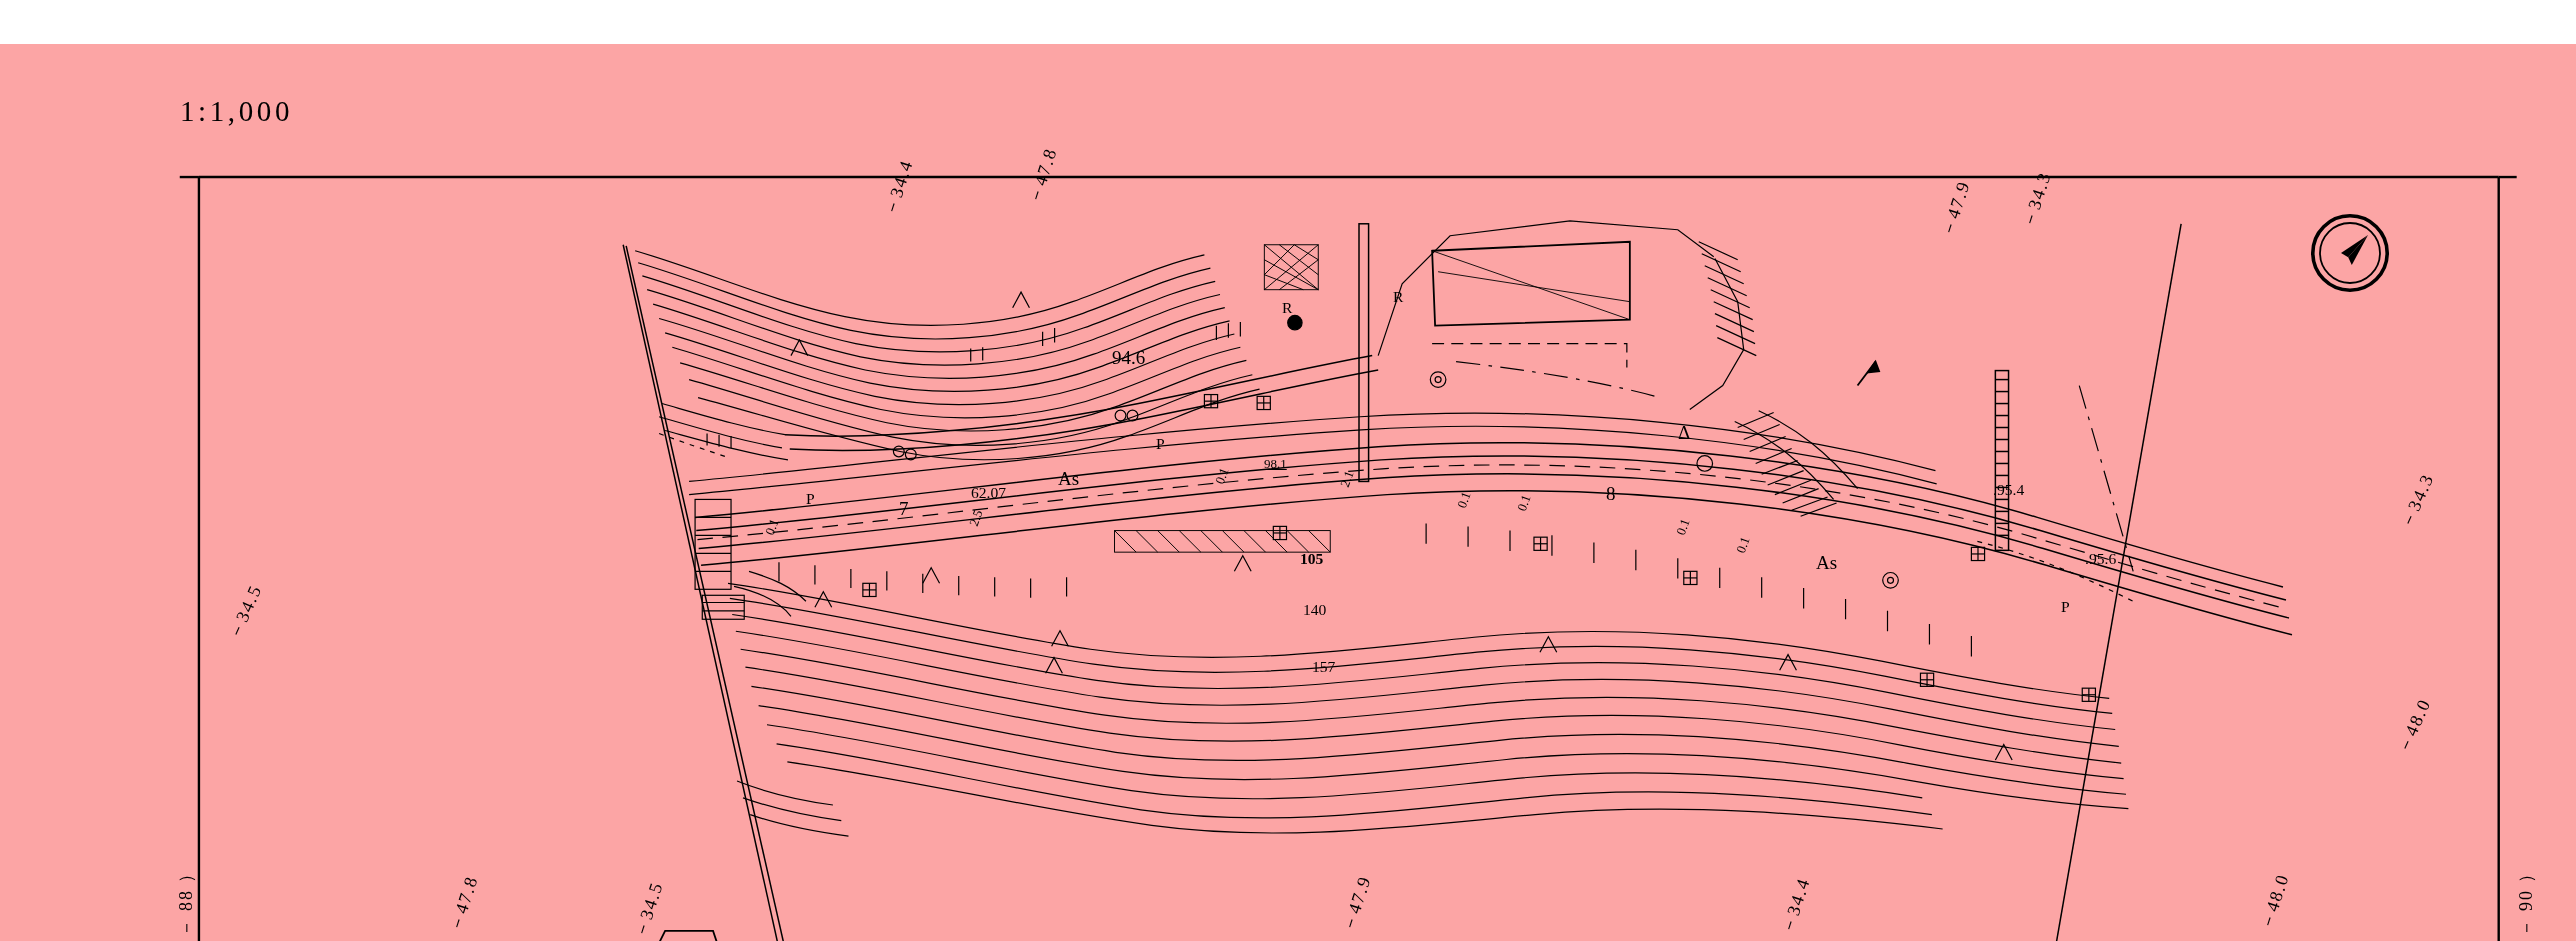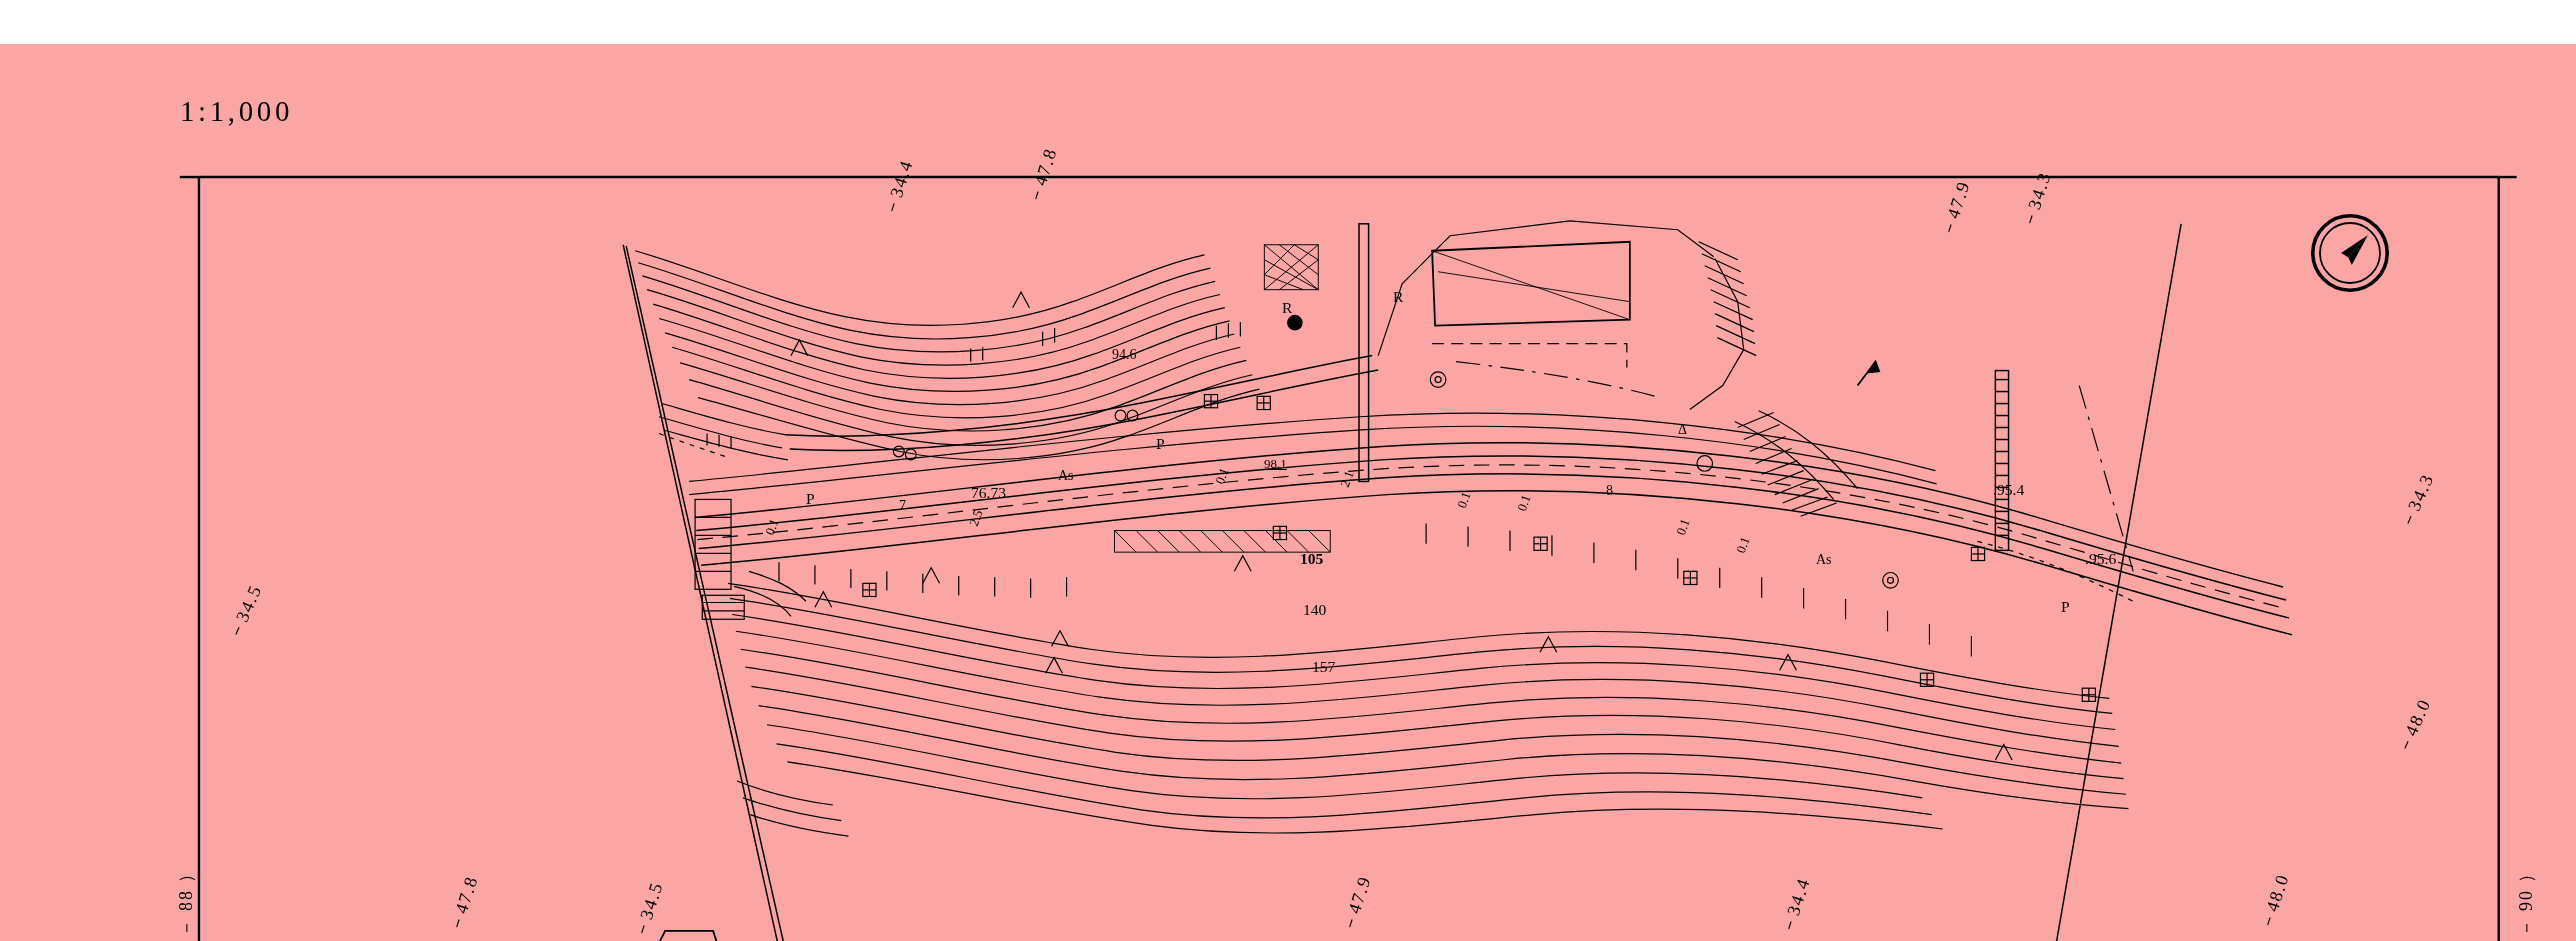--- a/index.html
+++ b/index.html
@@ -84,21 +84,21 @@
   .tilt-a  { transform: rotate(-72deg); transform-origin: left top; }
   .tilt-b  { transform: rotate(-66deg); transform-origin: left top; }
 
   .map-num {
     position: absolute;
     font-size: 15.6px;
     font-family: "Liberation Serif", serif;
     white-space: nowrap;
   }
   .map-num.small { font-size: 13px; }
-  .map-num.big { font-size: 14px; }
+  .map-num.big { font-size: 19px; }
   .map-num.rot-s { transform: rotate(-70deg); transform-origin: left top; }
 </style>
 </head>
 <body>
 
 <div id="sheet">
 
   <div class="scale-label">1:1,000</div>
 
   <svg class="frame-svg" viewBox="0 0 4299 1572" xmlns="http://www.w3.org/2000/svg">
@@ -393,21 +393,21 @@
 
   <div class="edge-label tilt-b" style="left:222px; top:590px;">－34.5</div>
 
   <div class="edge-label tilt-a" style="left:443px; top:884px;">－47.8</div>
   <div class="edge-label tilt-a" style="left:628px; top:890px;">－34.5</div>
   <div class="edge-label tilt-a" style="left:1336px; top:884px;">－47.9</div>
   <div class="edge-label tilt-a" style="left:1775px; top:886px;">－34.4</div>
   <div class="edge-label tilt-a" style="left:2254px; top:882px;">－48.0</div>
 
   <div class="map-num big" style="left:1112px; top:303px;">94.6</div>
-  <div class="map-num" style="left:971px; top:440px;">76.73</div>
+  <div class="map-num" style="left:971px; top:440px;">62.07</div>
   <div class="map-num small" style="left:1264px; top:412px;text-decoration:underline;">98.1</div>
   <div class="map-num" style="left:1993px; top:437px;">.95.4</div>
   <div class="map-num" style="left:2085px; top:506px;">.95.6</div>
 
   <div class="map-num" style="left:1300px; top:506px;font-weight:bold;">105</div>
   <div class="map-num" style="left:1303px; top:557px;">140</div>
   <div class="map-num" style="left:1312px; top:614px;">157</div>
 
   <div class="map-num big" style="left:899px; top:454px;">7</div>
   <div class="map-num big" style="left:1606px; top:439px;">8</div>

